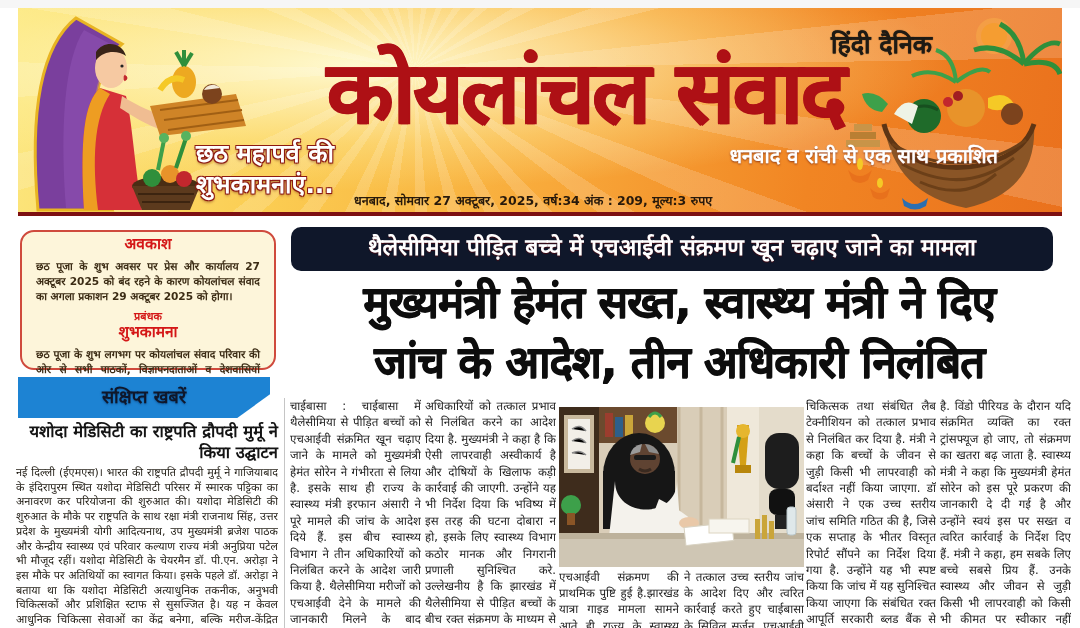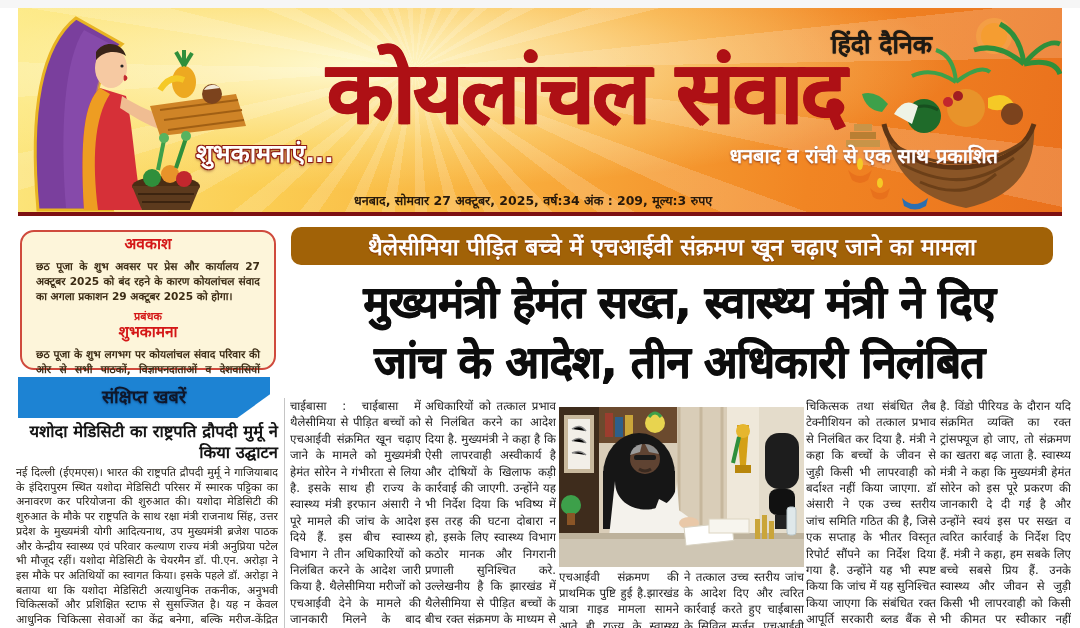--- a/index.html
+++ b/index.html
@@ -42,21 +42,21 @@
       clip-path:polygon(0 0,100% 0,100% 42%,87% 100%,0 100%);
       color:#0f172a;font-weight:800;font-size:18px;line-height:40px;text-align:center;
       text-shadow:0 1px 2px rgba(0,40,90,.5);}
   .brief-headline{position:absolute;left:14px;top:421px;width:264px;margin:0;text-align:right;
       color:#141414;font-weight:800;font-size:16.5px;line-height:21px;}
   .brief-body{position:absolute;left:16px;top:466px;width:262px;height:160px;margin:0;overflow:hidden;
       font-size:10.9px;line-height:14.7px;text-align:justify;color:#242018;}
   .sidebar-rule{position:absolute;left:284px;top:398px;width:1px;height:230px;background:#c5c5c5;}
 
   
-  .kicker{position:absolute;left:291px;top:227px;width:762px;height:38px;background:#a16207;
+  .kicker{position:absolute;left:291px;top:227px;width:762px;height:44px;background:#0f172a;
       border-radius:10px;color:#ffffff;font-weight:800;font-size:23px;line-height:41px;
       text-align:center;text-shadow:0 1px 1px rgba(120,0,0,.5);}
   .headline{position:absolute;left:286px;top:272px;width:786px;margin:0;text-align:center;
       color:#0d0d0d;font-weight:800;font-size:44px;line-height:60px;letter-spacing:-1px;
       text-shadow:0.6px 0 #0d0d0d,0 0.6px #0d0d0d;}
   .col{position:absolute;top:398px;height:230px;overflow:hidden;margin:0;
       font-size:11.6px;line-height:16.4px;text-align:justify;color:#1c1c1c;}
   .col1{left:290px;width:131px;}
   .col2{left:425px;width:131px;}
   .col5{left:806px;width:130px;}
@@ -156,20 +156,21 @@
       </g>
       <path d="M66,186 q12,12 26,0 l-2,8 q-11,7 -22,0 Z" fill="#2b6fb0"></path>
       <rect x="10" y="128" width="34" height="7" fill="#c89448"></rect>
         <rect x="14" y="120" width="26" height="7" fill="#b97f33"></rect>
         <rect x="18" y="112" width="18" height="7" fill="#c89448"></rect>
     </svg>
 
     <div class="daily">हिंदी दैनिक</div>
     <div class="mast-title">कोयलांचल संवाद</div>
     <div class="subtitle">
+      <div>छठ महापर्व की</div>
       <div>शुभकामनाएं...</div>
     </div>
     <div class="tagline">धनबाद व रांची से एक साथ प्रकाशित</div>
     <div class="dateline">धनबाद, सोमवार 27 अक्टूबर, 2025, वर्ष:34 अंक : 209, मूल्य:3 रुपए</div>
     <div class="website">www.koylanchalsamvad.com</div>
   </header>
 
   <aside>
     <div class="notice-box">
       <div class="notice-title">अवकाश</div>

